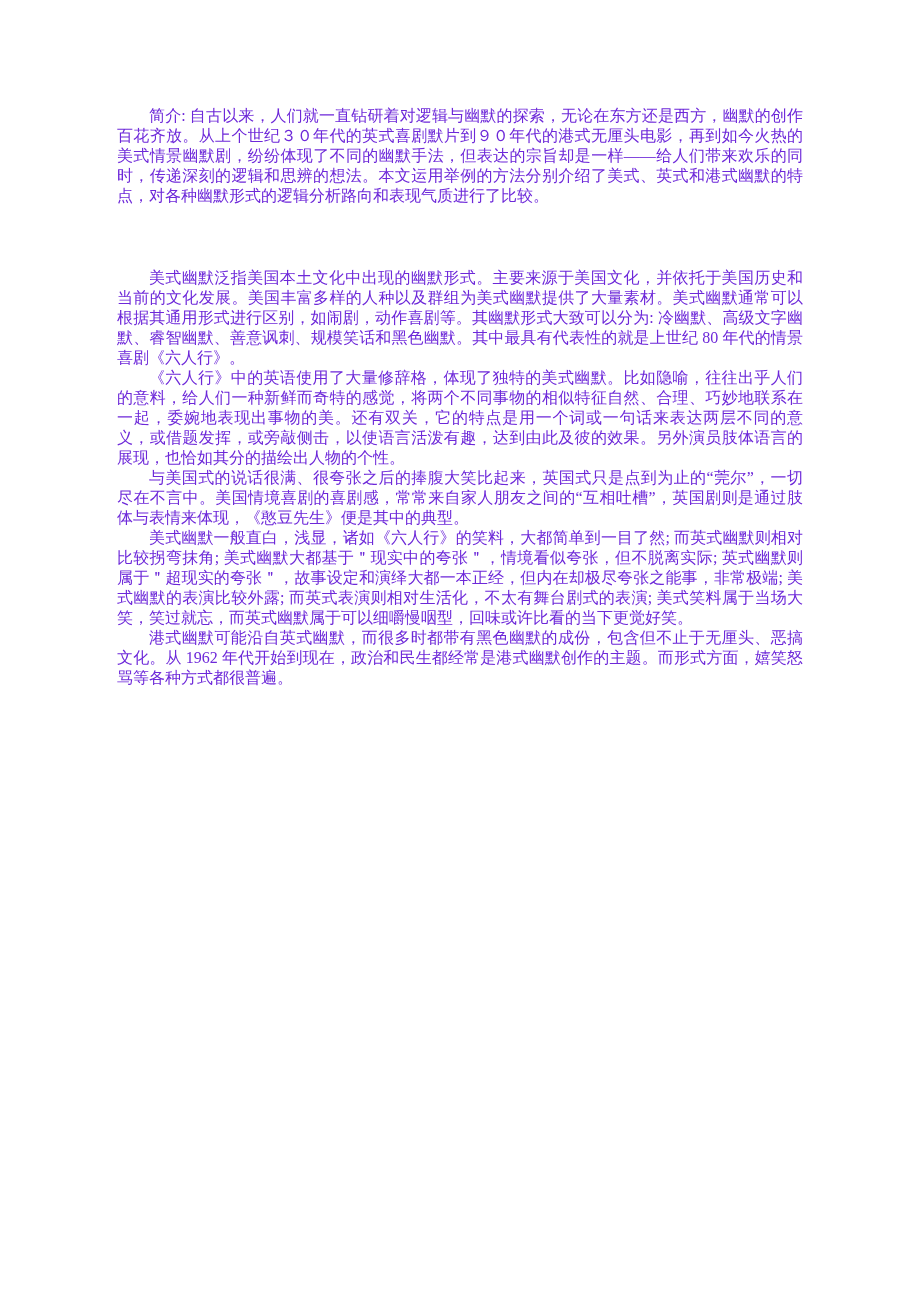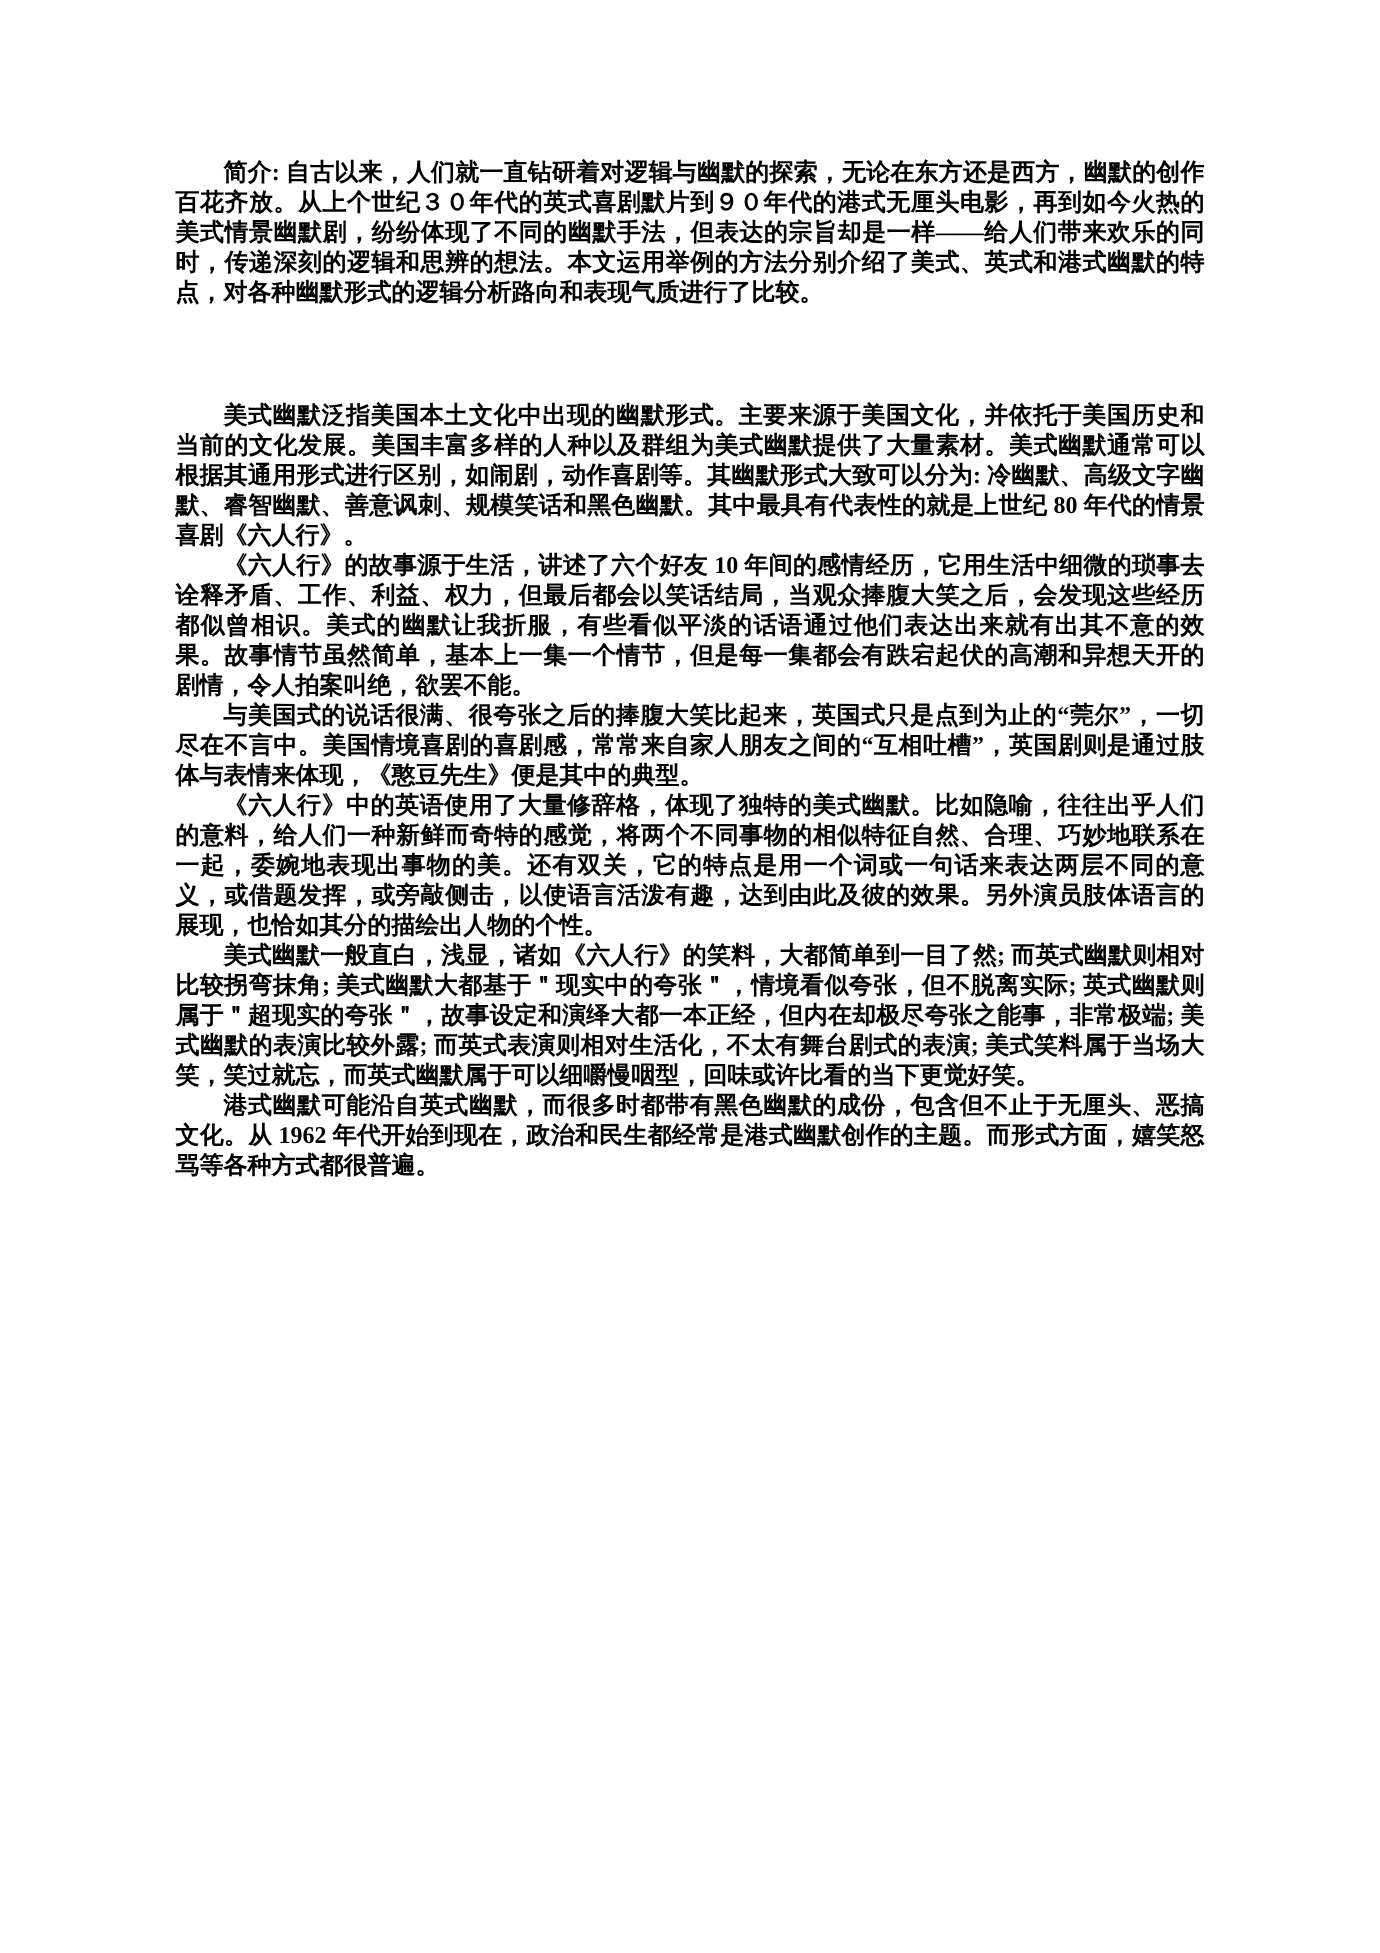--- a/index.html
+++ b/index.html
@@ -11,42 +11,40 @@
     width: 920px;
     height: 1302px;
     overflow: hidden;
   }
   .page {
     box-sizing: border-box;
     width: 920px;
     height: 1300px;
     padding: 106px 117px 0 117px;
     background: #ffffff;
-    color: #000000;
+    color: #6d28d9;
     font-family: "Liberation Serif", "DejaVu Serif", serif;
     font-size: 16px;
     line-height: 20px;
     text-align: justify;
-    font-weight: bold;
   }
   .para {
     margin: 0;
     text-indent: 2em;
     word-break: break-all;
   }
   .intro-para {
     margin-bottom: 62px;
   }
 </style>
 </head>
 <body>
 
 <div class="page">
   <p class="para intro-para">简介: 自古以来，人们就一直钻研着对逻辑与幽默的探索，无论在东方还是西方，幽默的创作百花齐放。从上个世纪３０年代的英式喜剧默片到９０年代的港式无厘头电影，再到如今火热的美式情景幽默剧，纷纷体现了不同的幽默手法，但表达的宗旨却是一样——给人们带来欢乐的同时，传递深刻的逻辑和思辨的想法。本文运用举例的方法分别介绍了美式、英式和港式幽默的特点，对各种幽默形式的逻辑分析路向和表现气质进行了比较。</p>
   <div>
     <p class="para">美式幽默泛指美国本土文化中出现的幽默形式。主要来源于美国文化，并依托于美国历史和当前的文化发展。美国丰富多样的人种以及群组为美式幽默提供了大量素材。美式幽默通常可以根据其通用形式进行区别，如闹剧，动作喜剧等。其幽默形式大致可以分为: 冷幽默、高级文字幽默、睿智幽默、善意讽刺、规模笑话和黑色幽默。其中最具有代表性的就是上世纪 80 年代的情景喜剧《六人行》。</p>
-    <p class="para">《六人行》的故事源于生活，讲述了六个好友 10 年间的感情经历，它用生活中细微的琐事去诠释矛盾、工作、利益、权力，但最后都会以笑话结局，当观众捧腹大笑之后，会发现这些经历都似曾相识。美式的幽默让我折服，有些看似平淡的话语通过他们表达出来就有出其不意的效果。故事情节虽然简单，基本上一集一个情节，但是每一集都会有跌宕起伏的高潮和异想天开的剧情，令人拍案叫绝，欲罢不能。</p>
+    <p class="para">《六人行》中的英语使用了大量修辞格，体现了独特的美式幽默。比如隐喻，往往出乎人们的意料，给人们一种新鲜而奇特的感觉，将两个不同事物的相似特征自然、合理、巧妙地联系在一起，委婉地表现出事物的美。还有双关，它的特点是用一个词或一句话来表达两层不同的意义，或借题发挥，或旁敲侧击，以使语言活泼有趣，达到由此及彼的效果。另外演员肢体语言的展现，也恰如其分的描绘出人物的个性。</p>
     <p class="para">与美国式的说话很满、很夸张之后的捧腹大笑比起来，英国式只是点到为止的“莞尔”，一切尽在不言中。美国情境喜剧的喜剧感，常常来自家人朋友之间的“互相吐槽”，英国剧则是通过肢体与表情来体现，《憨豆先生》便是其中的典型。</p>
-    <p class="para">《六人行》中的英语使用了大量修辞格，体现了独特的美式幽默。比如隐喻，往往出乎人们的意料，给人们一种新鲜而奇特的感觉，将两个不同事物的相似特征自然、合理、巧妙地联系在一起，委婉地表现出事物的美。还有双关，它的特点是用一个词或一句话来表达两层不同的意义，或借题发挥，或旁敲侧击，以使语言活泼有趣，达到由此及彼的效果。另外演员肢体语言的展现，也恰如其分的描绘出人物的个性。</p>
     <p class="para">美式幽默一般直白，浅显，诸如《六人行》的笑料，大都简单到一目了然; 而英式幽默则相对比较拐弯抹角; 美式幽默大都基于＂现实中的夸张＂，情境看似夸张，但不脱离实际; 英式幽默则属于＂超现实的夸张＂，故事设定和演绎大都一本正经，但内在却极尽夸张之能事，非常极端; 美式幽默的表演比较外露; 而英式表演则相对生活化，不太有舞台剧式的表演; 美式笑料属于当场大笑，笑过就忘，而英式幽默属于可以细嚼慢咽型，回味或许比看的当下更觉好笑。</p>
     <p class="para">港式幽默可能沿自英式幽默，而很多时都带有黑色幽默的成份，包含但不止于无厘头、恶搞文化。从 1962 年代开始到现在，政治和民生都经常是港式幽默创作的主题。而形式方面，嬉笑怒骂等各种方式都很普遍。</p>
   </div>
 </div>
 
 </body></html>

